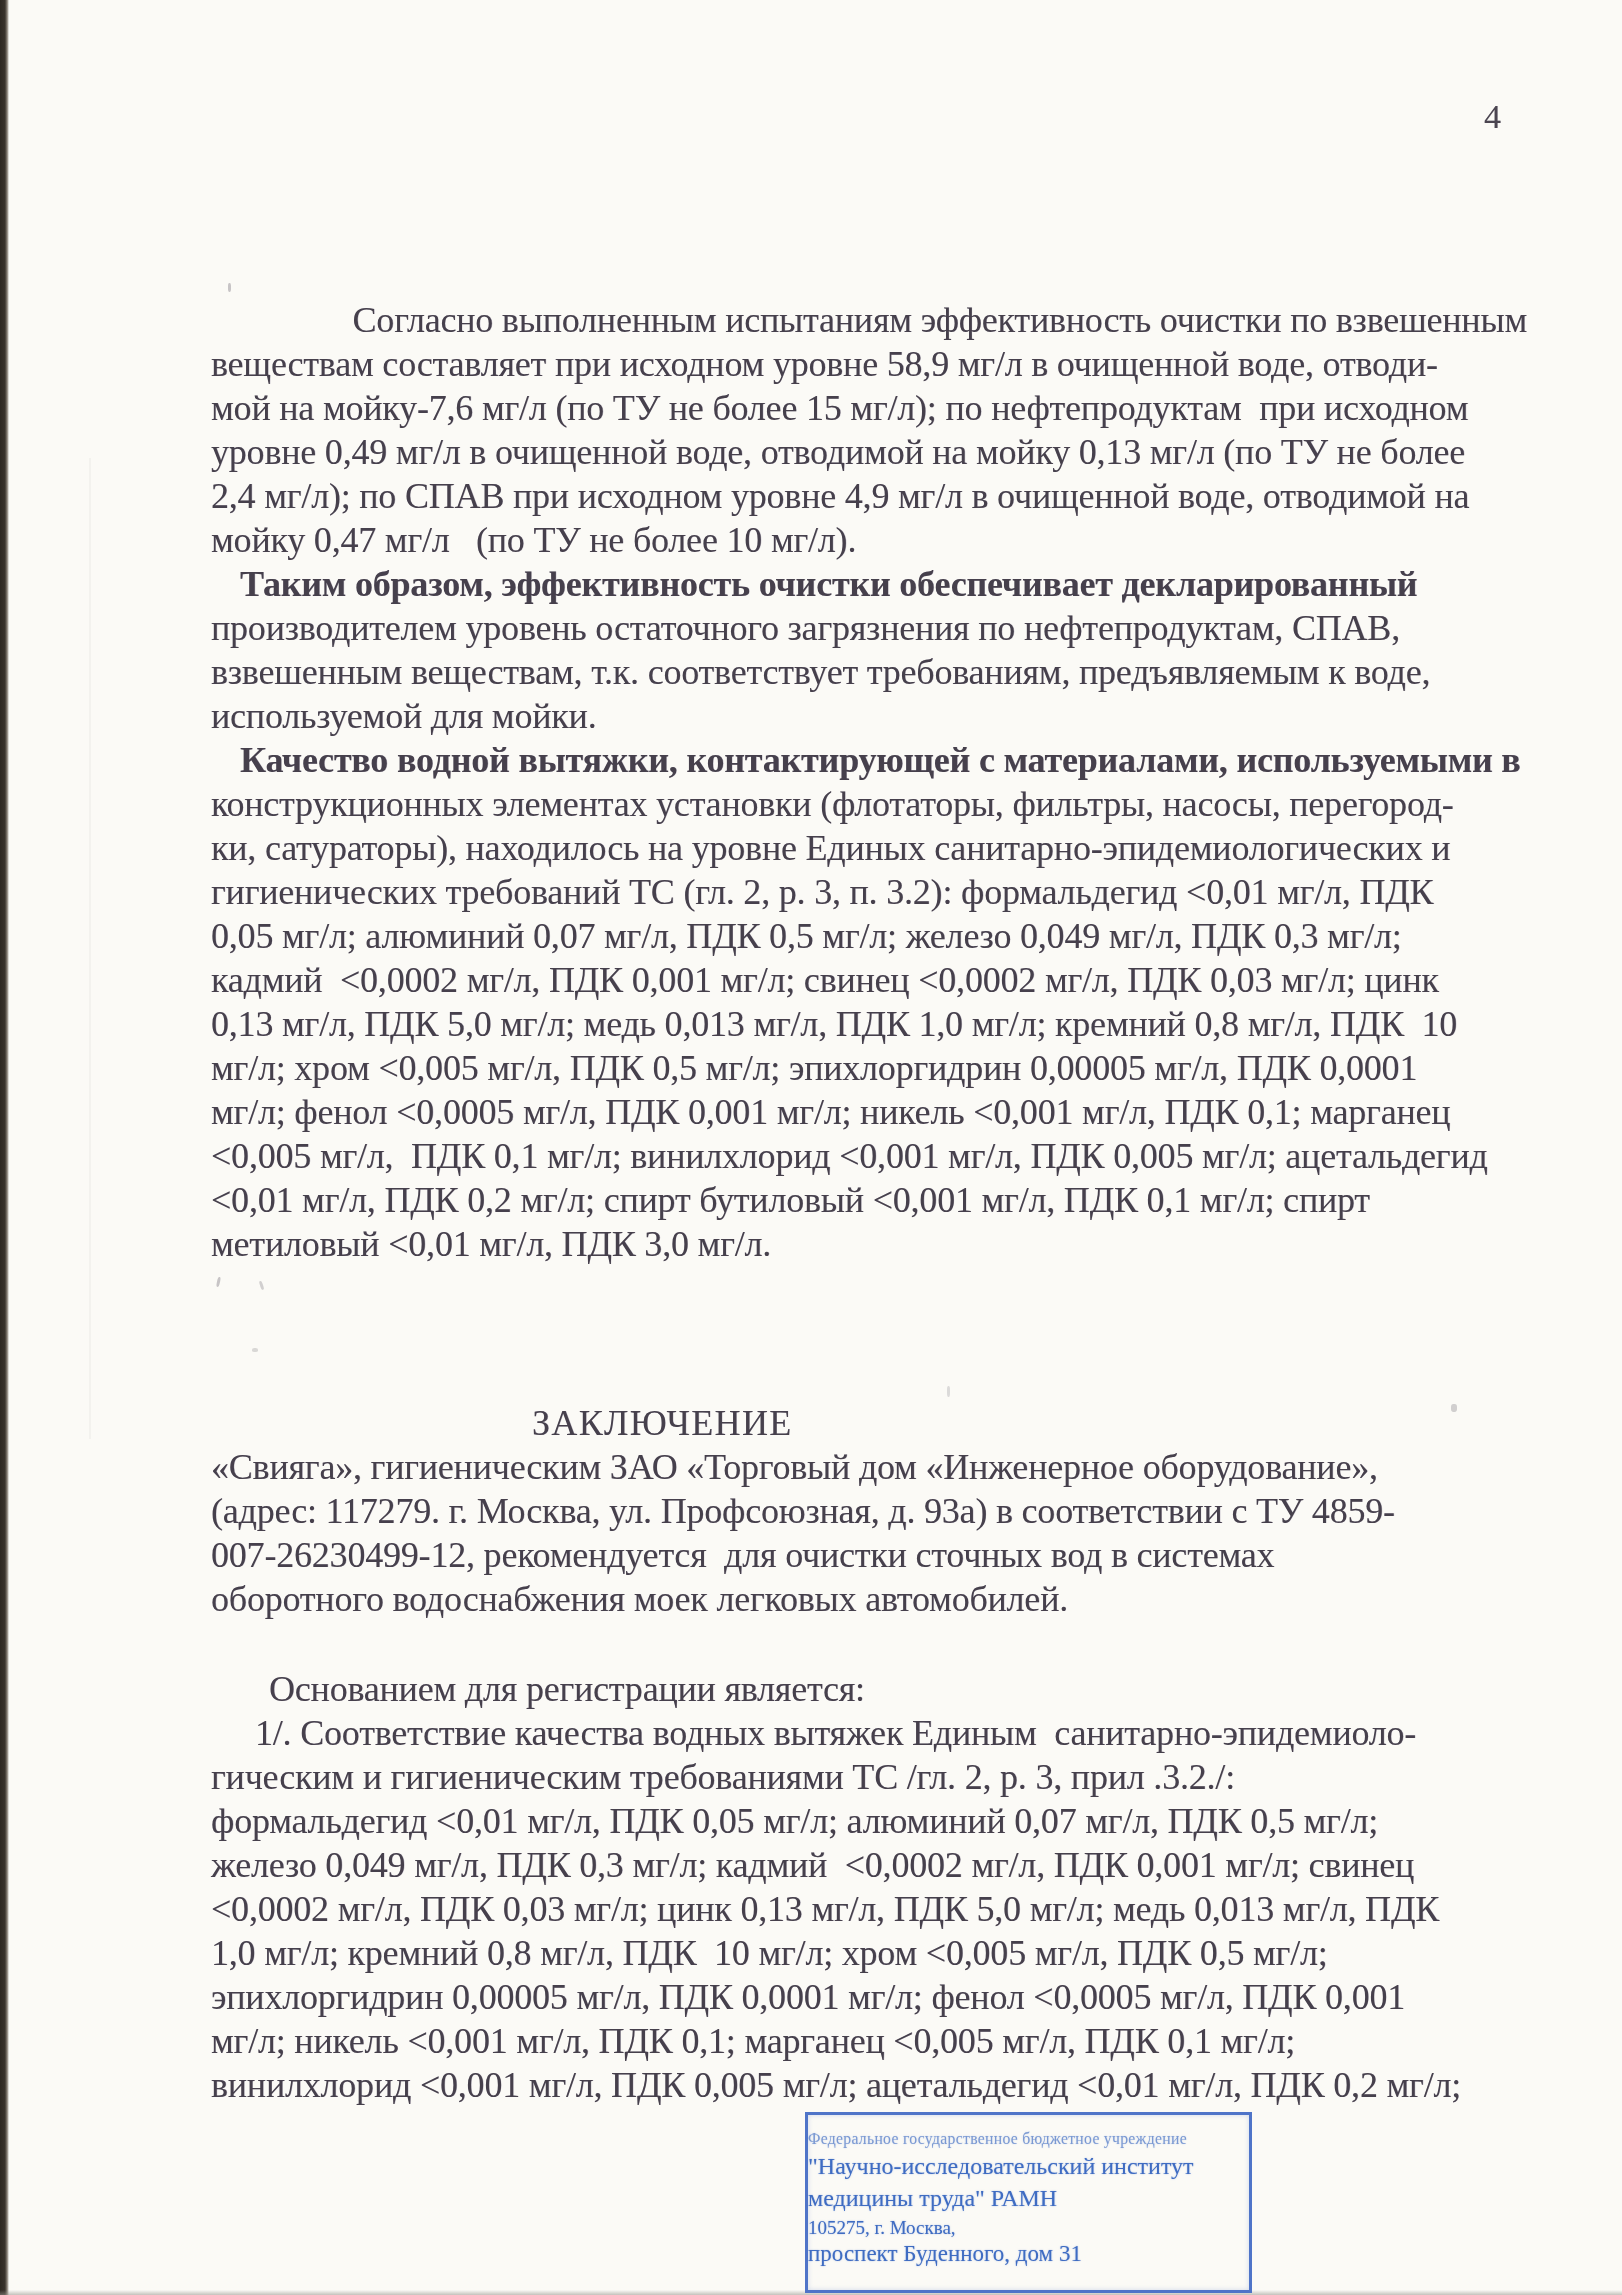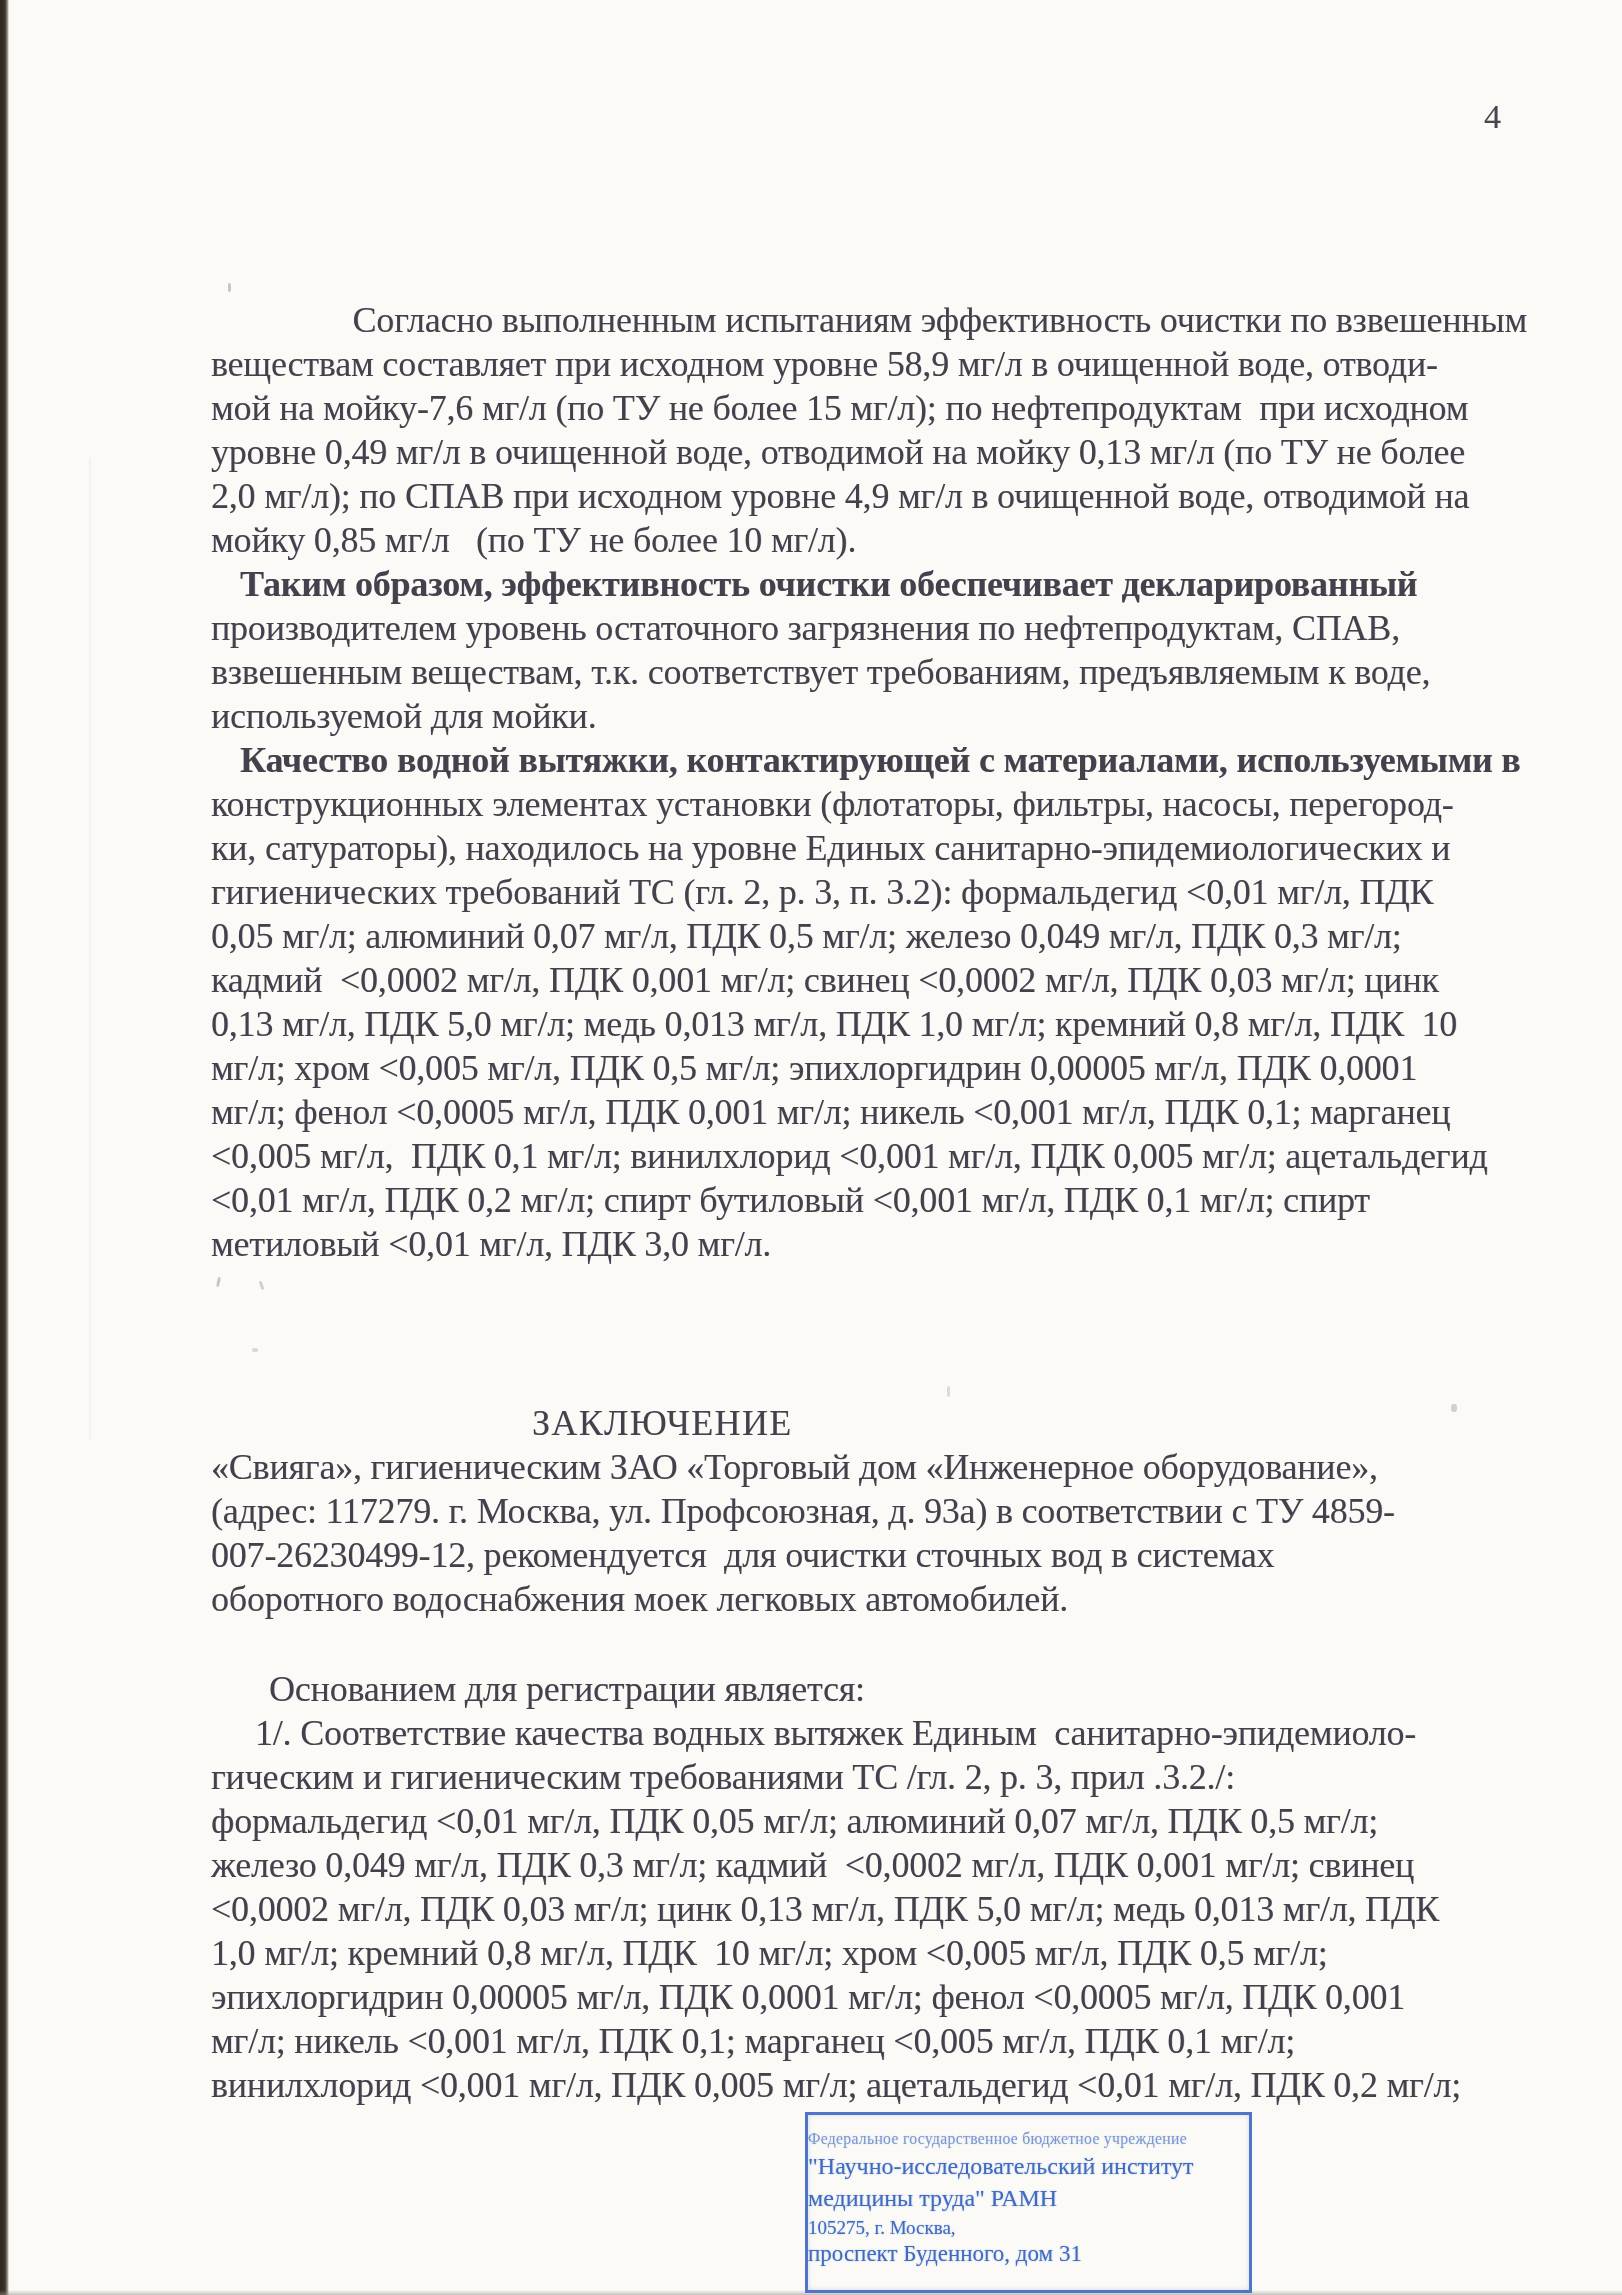--- a/index.html
+++ b/index.html
@@ -79,22 +79,22 @@
 
 <div class="page-num">4</div>
 
 <div class="textblock">
 
   <div>
     <div class="ln ind1">Согласно выполненным испытаниям эффективность очистки по взвешенным</div>
     <div class="ln">веществам составляет при исходном уровне 58,9 мг/л в очищенной воде, отводи-</div>
     <div class="ln">мой на мойку-7,6 мг/л (по ТУ не более 15 мг/л); по нефтепродуктам  при исходном</div>
     <div class="ln">уровне 0,49 мг/л в очищенной воде, отводимой на мойку 0,13 мг/л (по ТУ не более</div>
-    <div class="ln">2,0 мг/л); по СПАВ при исходном уровне 4,9 мг/л в очищенной воде, отводимой на</div>
-    <div class="ln">мойку 0,85 мг/л   (по ТУ не более 10 мг/л).</div>
+    <div class="ln">2,4 мг/л); по СПАВ при исходном уровне 4,9 мг/л в очищенной воде, отводимой на</div>
+    <div class="ln">мойку 0,47 мг/л   (по ТУ не более 10 мг/л).</div>
   </div>
 
   <div>
     <div class="ln ind2">Таким образом, эффективность очистки обеспечивает декларированный</div>
     <div class="ln">производителем уровень остаточного загрязнения по нефтепродуктам, СПАВ,</div>
     <div class="ln">взвешенным веществам, т.к. соответствует требованиям, предъявляемым к воде,</div>
     <div class="ln">используемой для мойки.</div>
   </div>
 
   <div>

